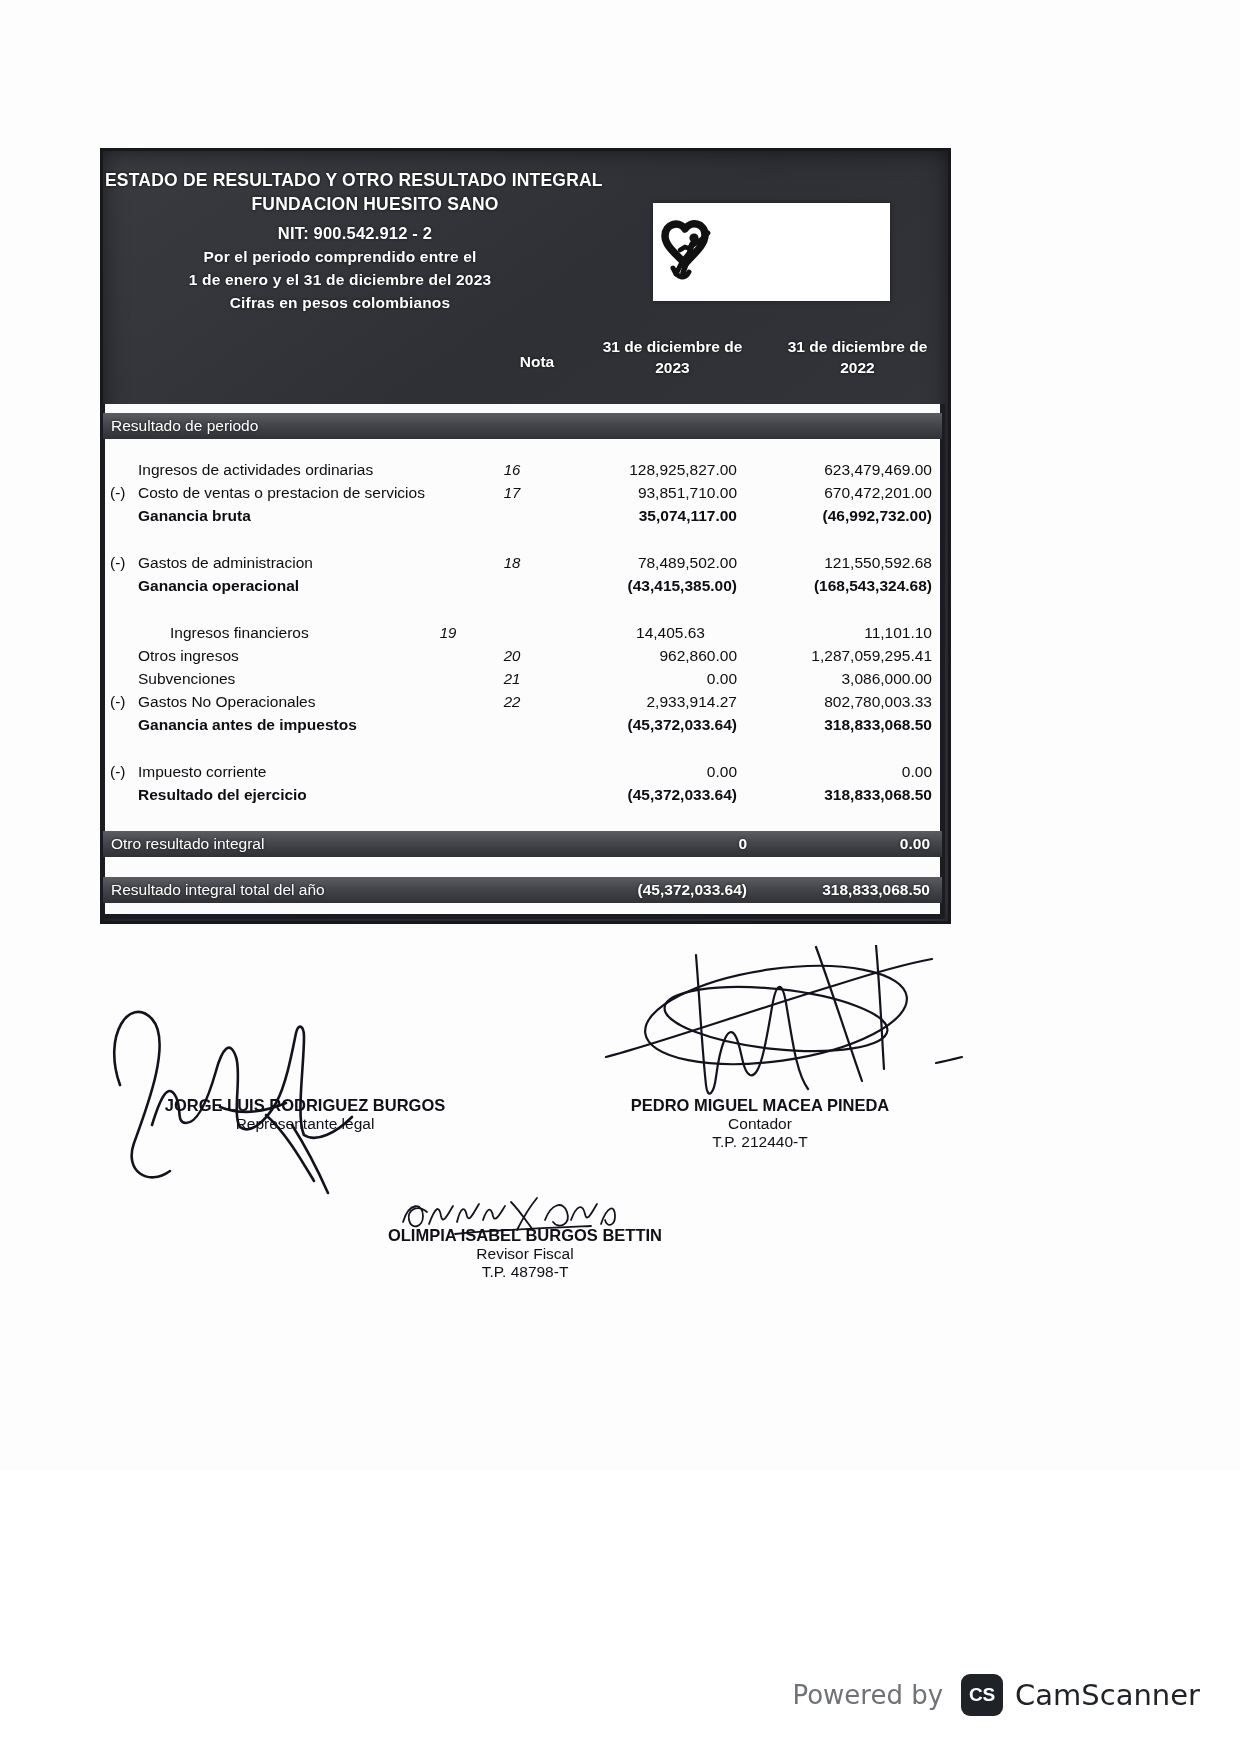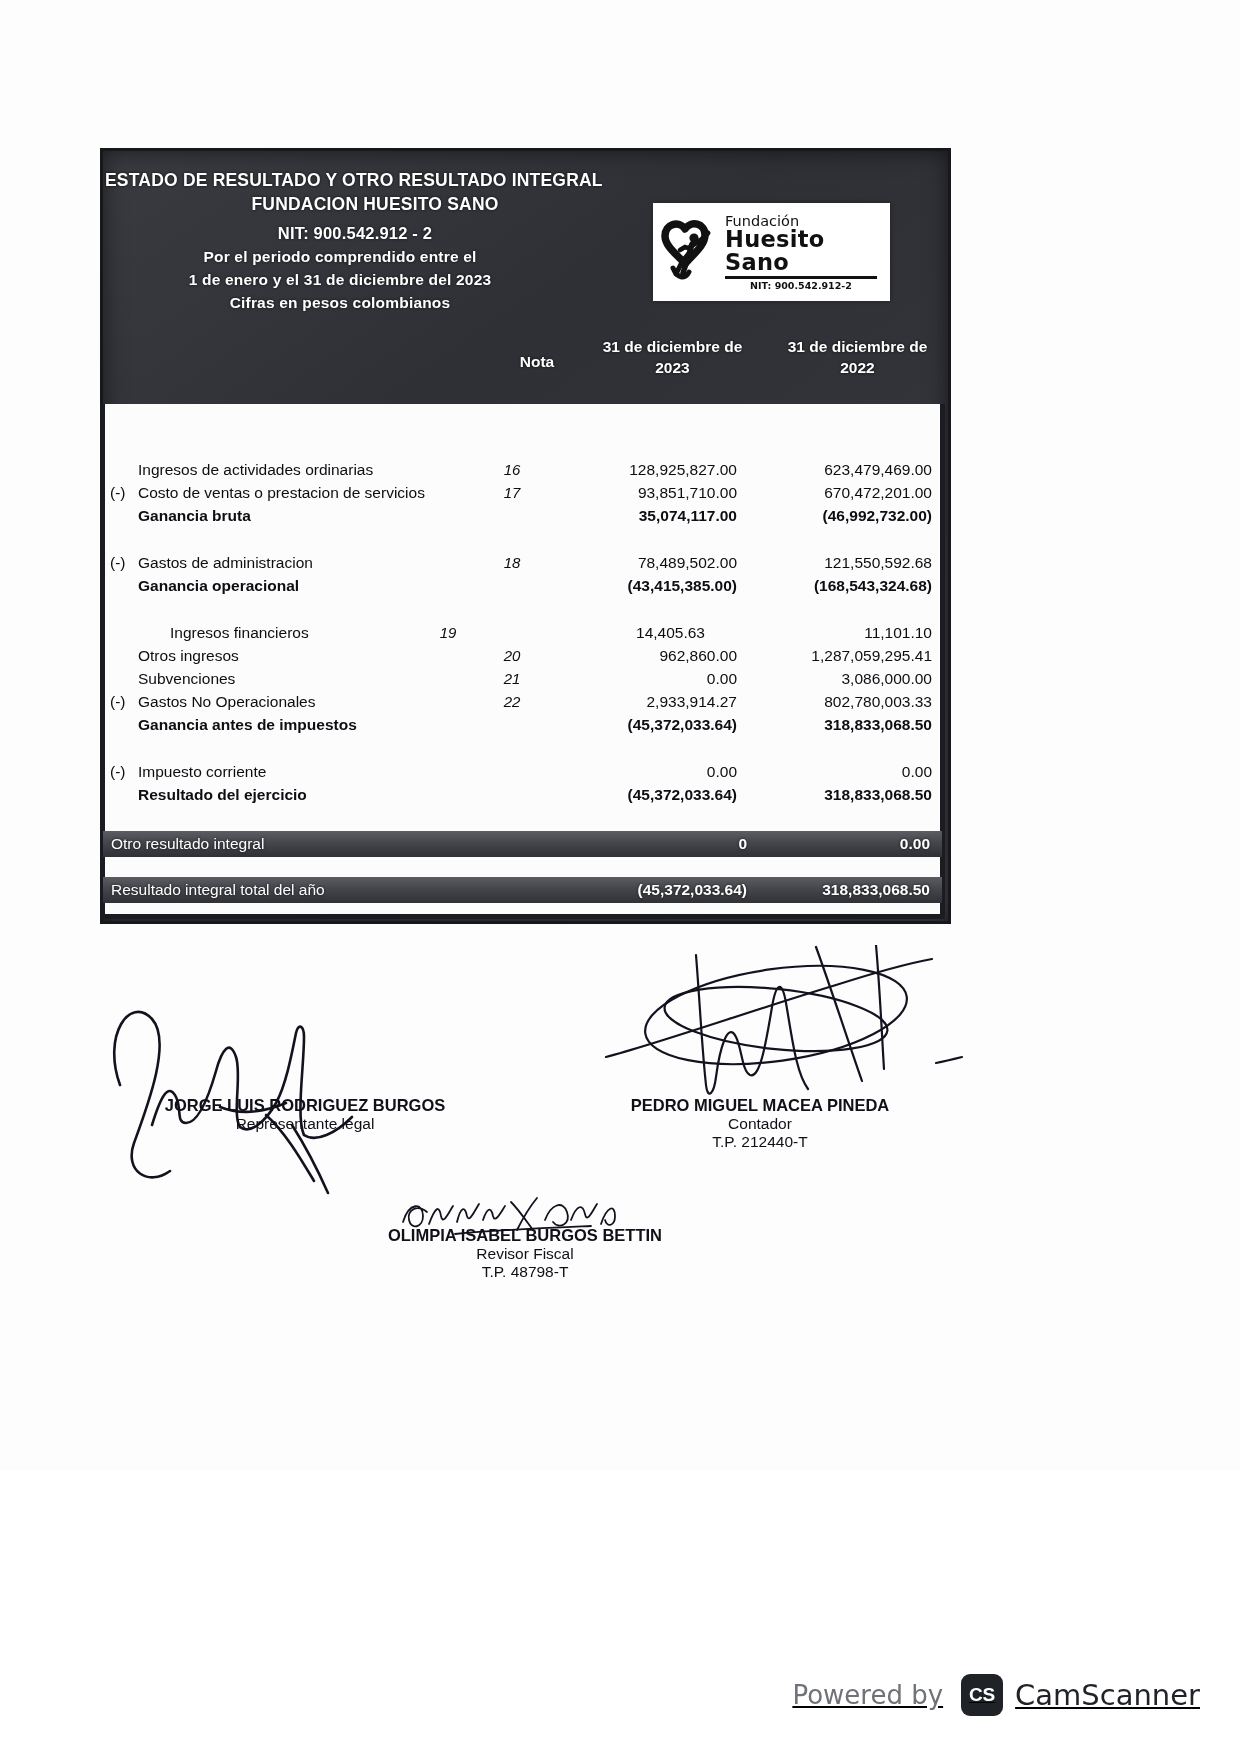--- a/index.html
+++ b/index.html
@@ -87,21 +87,21 @@
   
   .sigwrap{position:absolute;}
   .signame{font-weight:bold;font-size:16.5px;color:#101018;text-align:center;white-space:nowrap;}
   .sigrole{font-size:15.5px;color:#101018;text-align:center;}
   .sigtp{font-size:15.5px;color:#101018;text-align:center;}
   .ink{position:absolute;pointer-events:none;}
 
   
   #cs{
     position:absolute;left:0;bottom:0;width:1240px;height:120px;background:#ffffff;
-    display:flex;align-items:center;justify-content:flex-end;padding-right:40px;box-sizing:border-box;text-decoration:underline;
+    display:flex;align-items:center;justify-content:flex-end;padding-right:40px;box-sizing:border-box;
   }
   #cs-powered{font-size:26px;color:#6f7276;margin-right:18px;font-family:"DejaVu Sans",sans-serif;}
   #cs-badge{width:42px;height:42px;border-radius:9px;background:#1f2328;color:#fff;
             display:flex;align-items:center;justify-content:center;font-size:19px;font-weight:bold;
             margin-right:12px;}
   #cs-name{font-size:29px;color:#1f2328;font-family:"DejaVu Sans",sans-serif;}
 </style>
 </head>
 <body>
 
@@ -123,38 +123,35 @@
   <div id="logo">
     <svg id="logo-mark" viewBox="0 0 62 72">
       <path d="M4 20 C4 8, 18 4, 24 13 C30 4, 44 7, 44 19 C44 30, 30 40, 24 48 C18 40, 4 31, 4 20 Z" fill="none" stroke="#111" stroke-width="7.5" stroke-linejoin="round"></path>
       <circle cx="33" cy="22" r="4.6" fill="#111"></circle>
       <path d="M31 28 L27 42 L22 57" stroke="#111" stroke-width="5.5" fill="none" stroke-linecap="round"></path>
       <path d="M29 36 L21 46 L15 58" stroke="#111" stroke-width="5" fill="none" stroke-linecap="round"></path>
       <path d="M30 30 L40 24 L47 17" stroke="#111" stroke-width="5" fill="none" stroke-linecap="round"></path>
       <path d="M30 33 L24 31 L19 34" stroke="#111" stroke-width="4.6" fill="none" stroke-linecap="round"></path>
       <path d="M12 52 C16 62, 24 64, 28 56" stroke="#111" stroke-width="5" fill="none" stroke-linecap="round"></path>
     </svg>
-    <div id="logo-txt">
-      <div id="logo-l1">Fundación</div>
-      <div id="logo-l2">Huesito Sano</div>
-      <div id="logo-rule"></div>
-      <div id="logo-nit">NIT: 900.542.912-2</div>
-    </div>
   </div>
 
   <div class="colhdr" id="ch-nota">Nota</div>
   <div class="colhdr" id="ch-2023">
     <div>31 de diciembre de</div>
     <div>2023</div>
   </div>
   <div class="colhdr" id="ch-2022">
     <div>31 de diciembre de</div>
     <div>2022</div>
   </div>
 
+  <div class="banner" style="left:103px;top:413px;width:839px;">
+    <span class="bl">Resultado de periodo</span>
+  </div>
 
   <div id="rows">
       <div class="row" style="top: 458px;">
         <span class="sign"></span>
         <span class="lbl">Ingresos de actividades ordinarias</span>
         <span class="nota">16</span>
         <span class="v1">128,925,827.00</span>
         <span class="v2">623,479,469.00</span>
       </div>
       <div class="row" style="top: 481px;">

